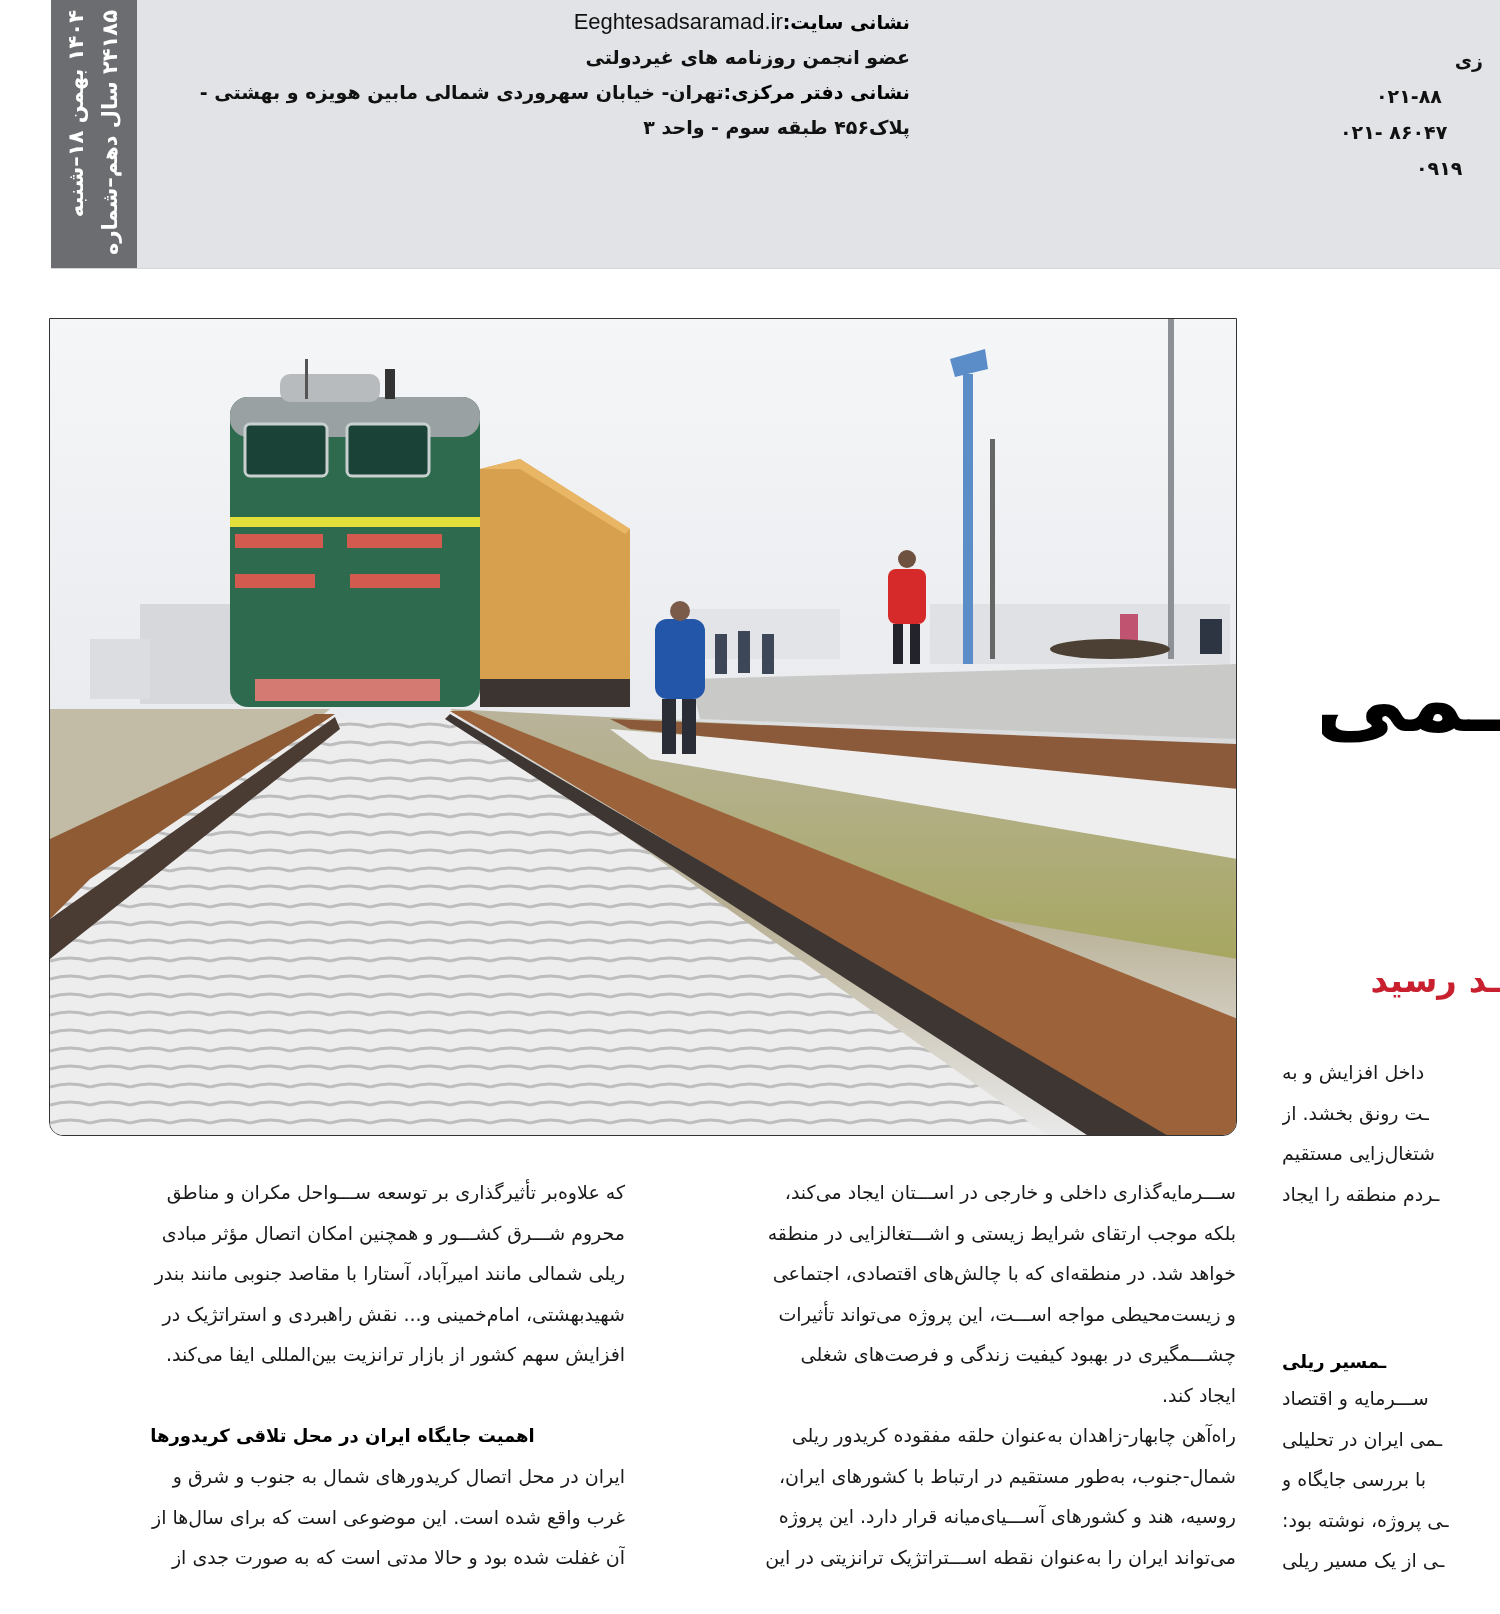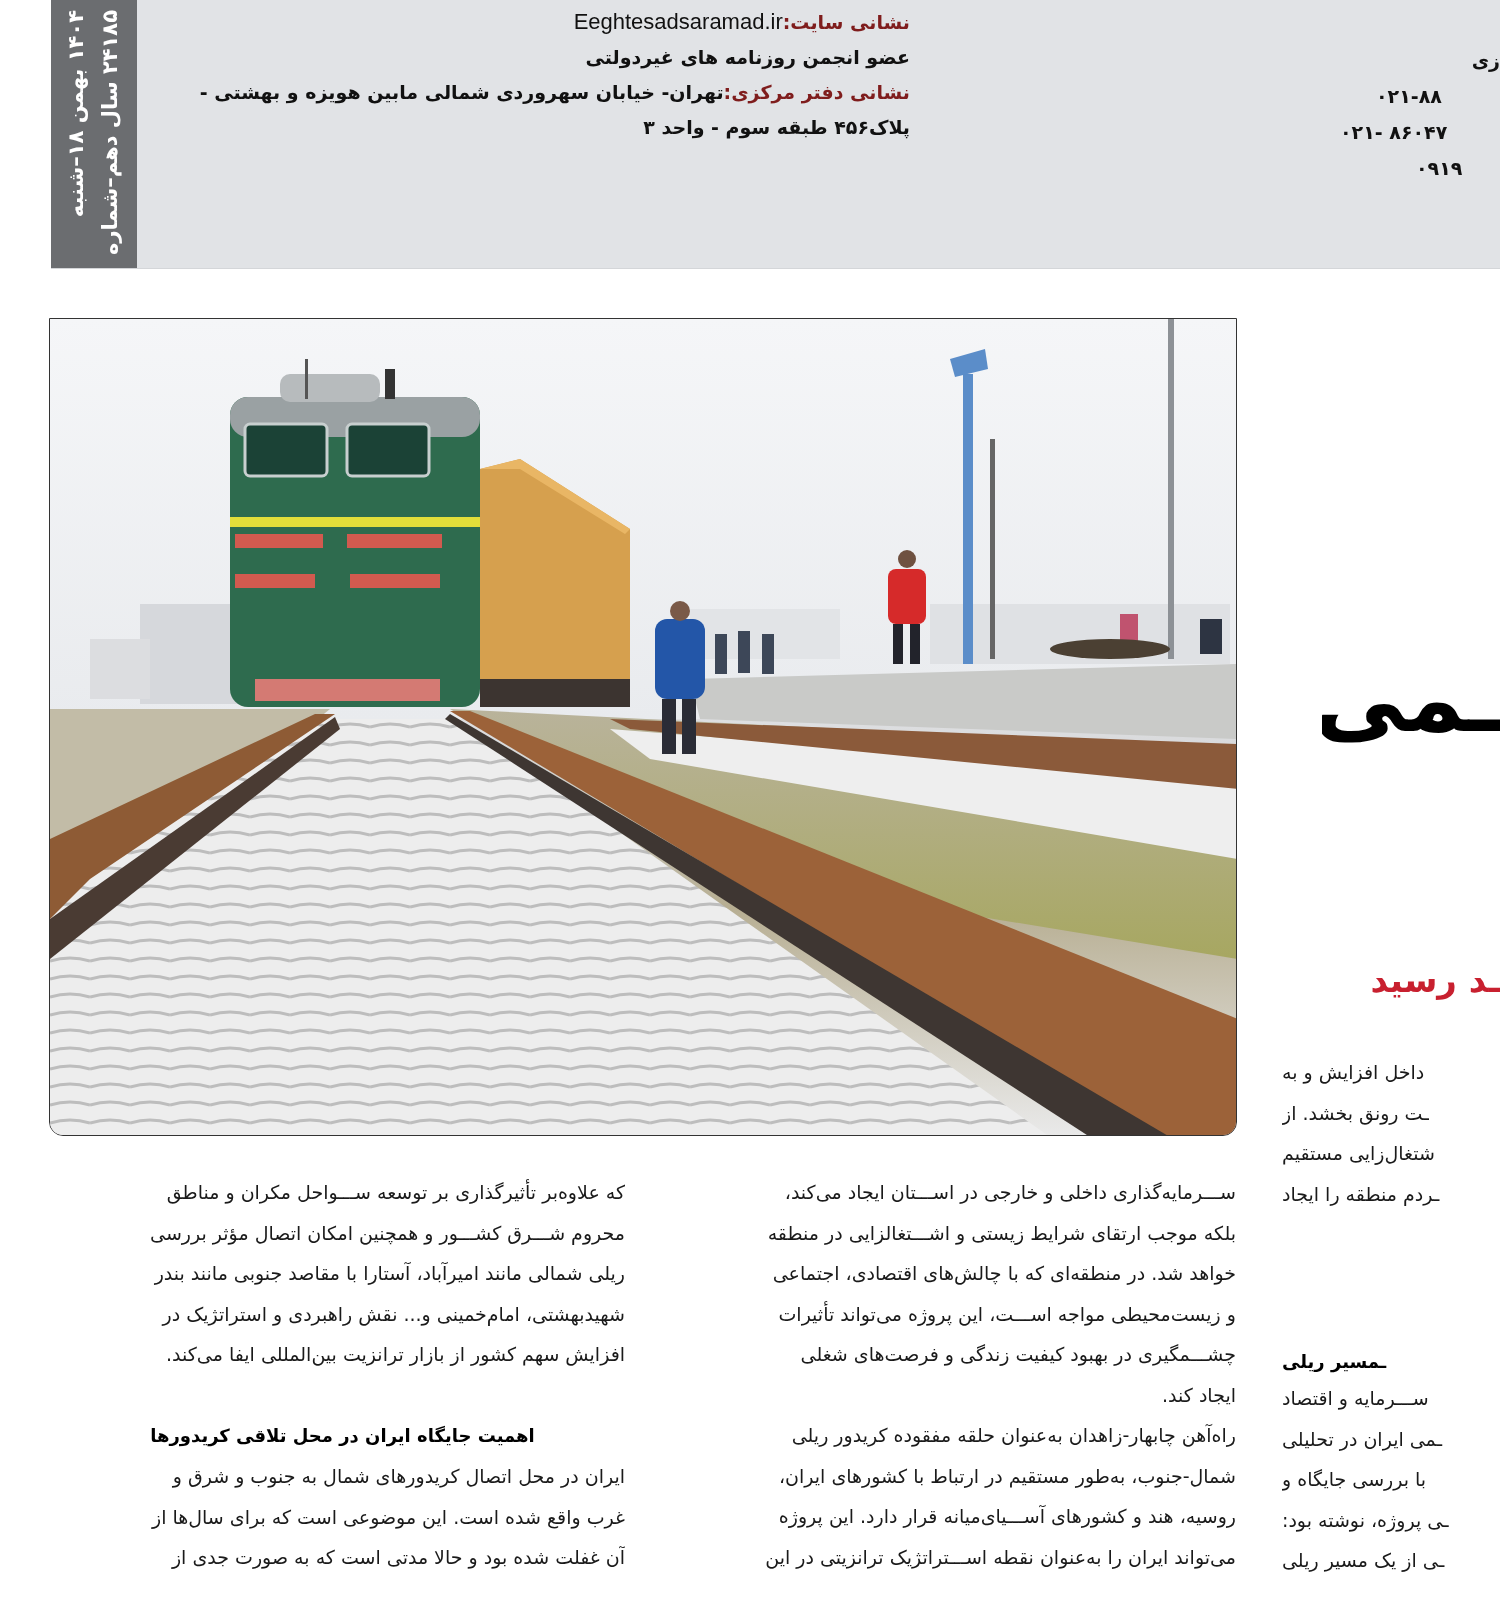--- a/index.html
+++ b/index.html
@@ -31,21 +31,21 @@
     padding: 8px 10px 0 0; box-sizing: border-box;
     text-align: right; white-space: nowrap;
   }
   .info-block {
     right: 590px; top: 4px; width: 720px;
     direction: rtl; text-align: right;
     font-family: "DejaVu Sans", sans-serif; font-weight: bold;
     font-size: 19px; line-height: 35px; color: #111;
   }
   .info-line { white-space: nowrap; }
-  .info-label { color: #7f1d1d; text-align: right; }
+  .info-label { color: #000000; text-align: right; }
   .info-site { font-weight: normal; font-family: "Liberation Sans", sans-serif; font-size: 22px; }
 
   .phone-block {
     left: 1340px; top: 42px; width: 160px;
     direction: rtl; text-align: left;
     font-family: "DejaVu Sans", sans-serif; font-weight: bold;
     font-size: 19px; line-height: 36px; color: #111; white-space: nowrap;
   }
   .phone-line { direction: ltr; text-align: left; padding-right: 0; }
 
@@ -109,21 +109,21 @@
     <span class="info-label">نشانی سایت:</span><span class="info-site">Eeghtesadsaramad.ir</span>
   </div>
   <div class="info-line">عضو انجمن روزنامه های غیردولتی</div>
   <div class="info-line">
     <span class="info-label">نشانی دفتر مرکزی:</span><span>تهران- خیابان سهروردی شمالی مابین هویزه و بهشتی -</span>
   </div>
   <div class="info-line">پلاک۴۵۶ طبقه سوم - واحد ۳</div>
 </div>
 
 <div class="abs phone-block">
-  <div class="phone-line" style="padding-right:0;text-align:right;direction:rtl;">زی</div>
+  <div class="phone-line" style="padding-right:17px;text-align:right;direction:rtl;">زی</div>
   <div class="phone-line" style="margin-left:36px;">۰۲۱-۸۸</div>
   <div class="phone-line" style="margin-left:0;">۰۲۱- ۸۶۰۴۷</div>
   <div class="phone-line" style="margin-left:76px;">۰۹۱۹</div>
 </div>
 
 <div class="abs photo">
   <svg width="1188" height="818" viewBox="0 0 1188 818">
     <defs>
       <linearGradient id="sky" x1="0" y1="0" x2="0" y2="1">
         <stop offset="0" stop-color="#f5f6f8"></stop>
@@ -237,21 +237,21 @@
   <p>چشـــمگیری در بهبود کیفیت زندگی و فرصت‌های شغلی</p>
   <p>ایجاد کند.</p>
   <p>راه‌آهن چابهار-زاهدان به‌عنوان حلقه مفقوده کریدور ریلی</p>
   <p>شمال-جنوب، به‌طور مستقیم در ارتباط با کشورهای ایران،</p>
   <p>روسیه، هند و کشورهای آســـیای‌میانه قرار دارد. این پروژه</p>
   <p>می‌تواند ایران را به‌عنوان نقطه اســـتراتژیک ترانزیتی در این</p>
 </div>
 
 <div class="abs col col-left">
   <p>که علاوه‌بر تأثیرگذاری بر توسعه ســـواحل مکران و مناطق</p>
-  <p>محروم شـــرق کشـــور و همچنین امکان اتصال مؤثر بررسی</p>
+  <p>محروم شـــرق کشـــور و همچنین امکان اتصال مؤثر مبادی</p>
   <p>ریلی شمالی مانند امیرآباد، آستارا با مقاصد جنوبی مانند بندر</p>
   <p>شهیدبهشتی، امام‌خمینی و... نقش راهبردی و استراتژیک در</p>
   <p>افزایش سهم کشور از بازار ترانزیت بین‌المللی ایفا می‌کند.</p>
 </div>
 
 <div class="abs section-head sec-left">اهمیت جایگاه ایران در محل تلاقی کریدورها</div>
 
 <div class="abs col col-left" style="top:1456px;">
   <p>ایران در محل اتصال کریدورهای شمال به جنوب و شرق و</p>
   <p>غرب واقع شده است. این موضوعی است که برای سال‌ها از</p>

